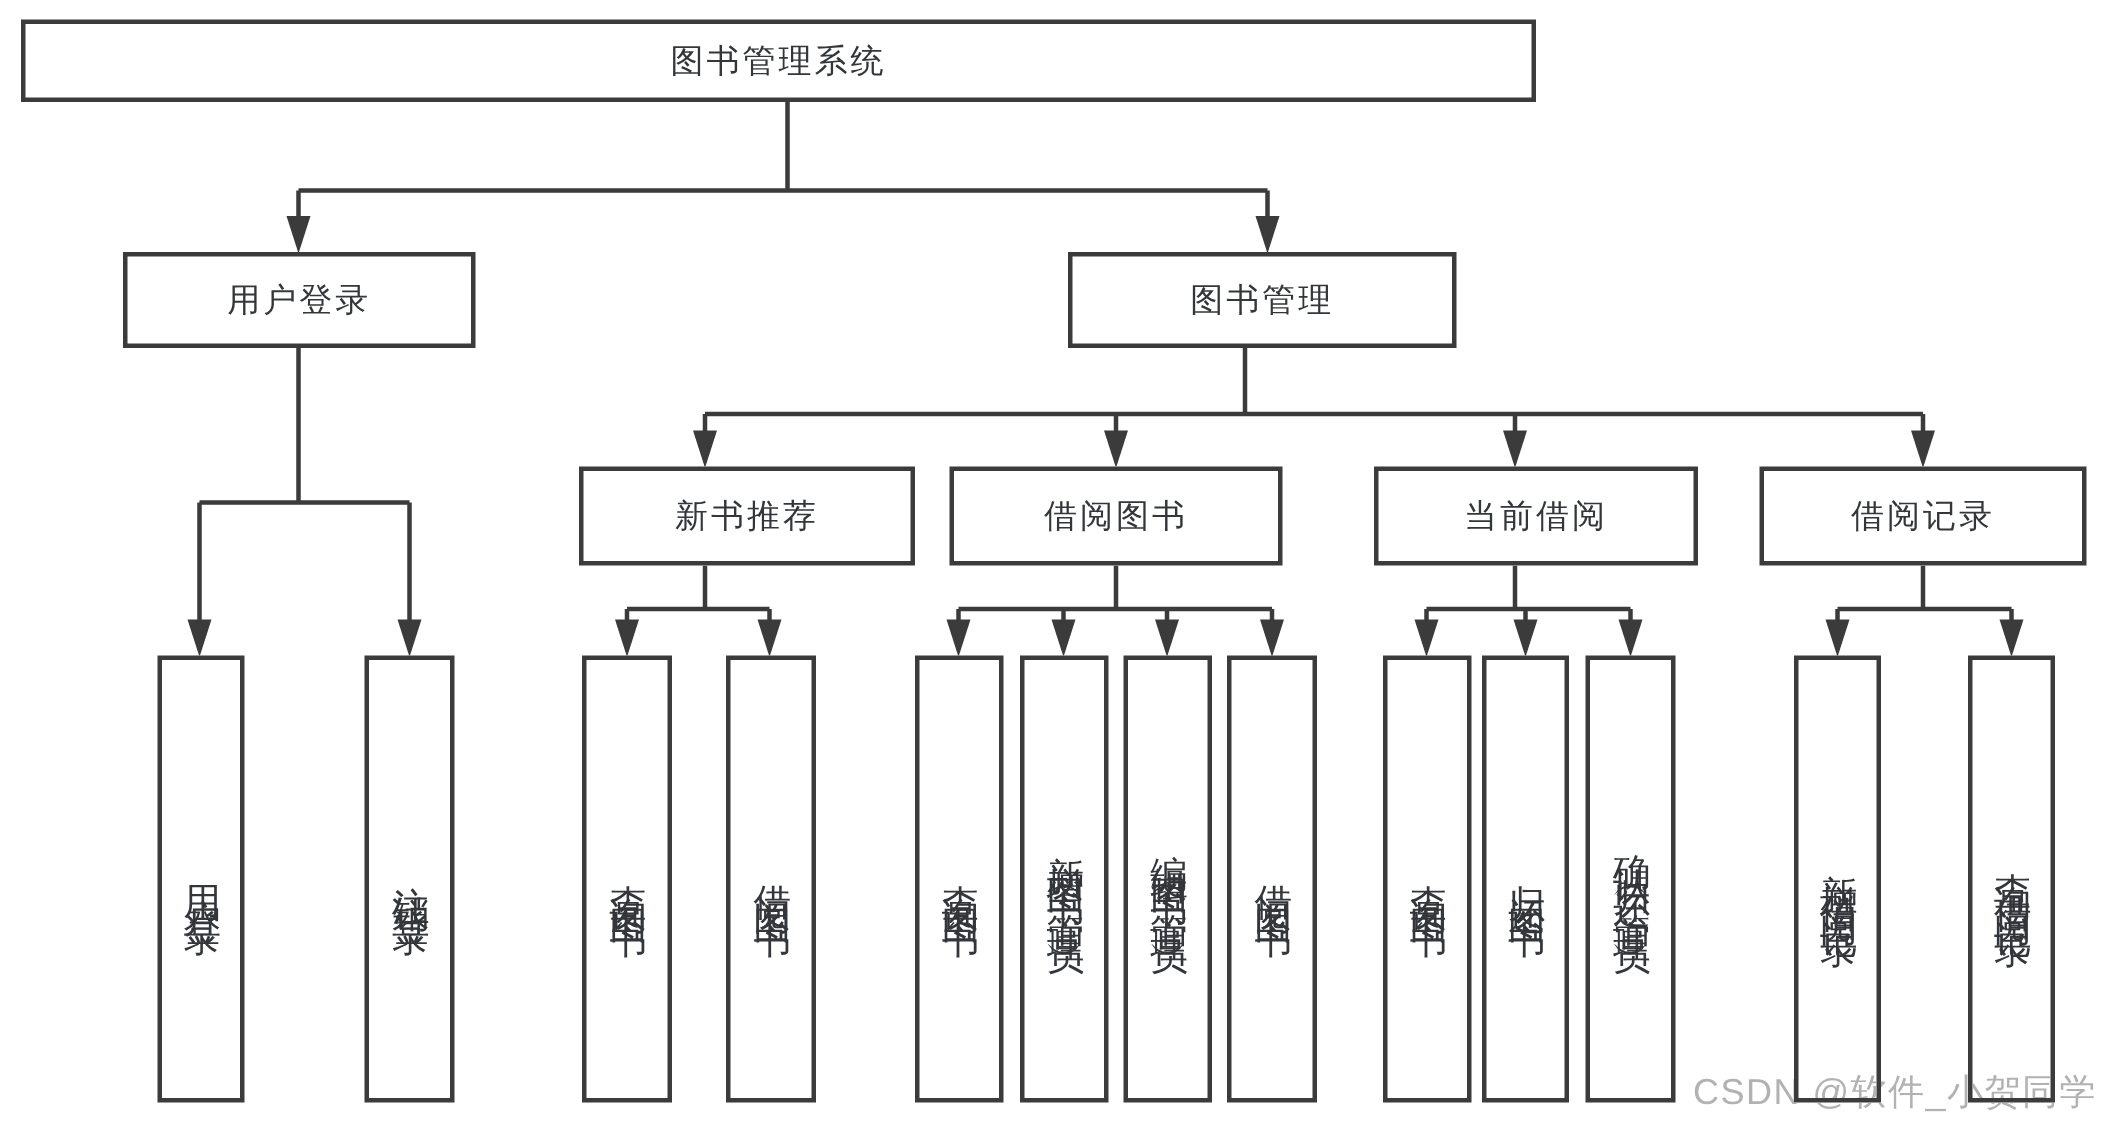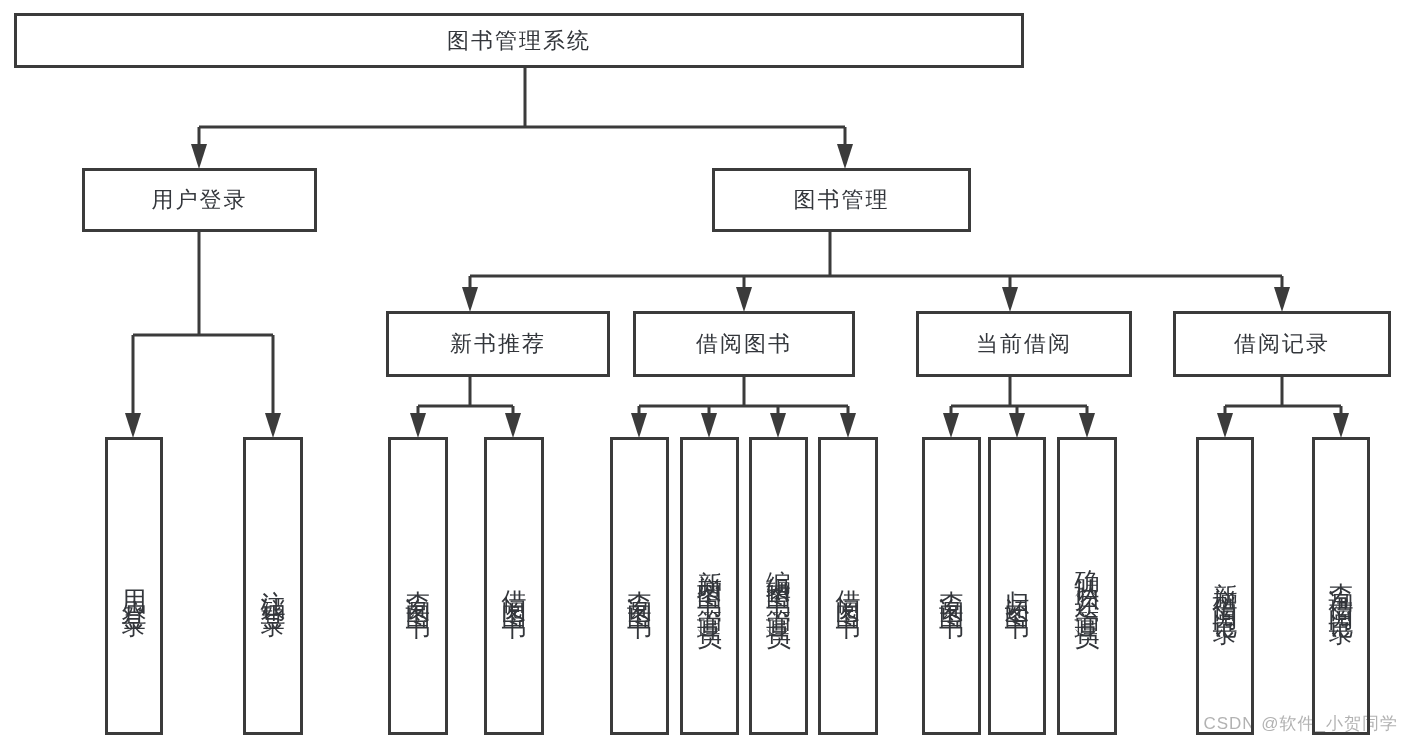--- a/index.html
+++ b/index.html
@@ -25,21 +25,21 @@
     display:flex;align-items:center;justify-content:center;
     color:var(--text);
   }
   .node .h-label{font-size:22px;letter-spacing:2px;white-space:nowrap;}
   .leaf .v-label{
     writing-mode:vertical-rl;text-orientation:mixed;
     font-size:25px;letter-spacing:8px;line-height:1.15;white-space:nowrap;
   }
   .watermark{
     position:absolute;right:7px;top:712px;z-index:5;
-    color:var(--watermark);font-size:17px;letter-spacing:1px;
+    color:var(--watermark);font-size:24px;letter-spacing:1px;
     mix-blend-mode:darken;white-space:nowrap;
   }
 </style>
 </head>
 <body>
 
 <div class="canvas">
 
   <svg class="lines" width="1405" height="747">
 

